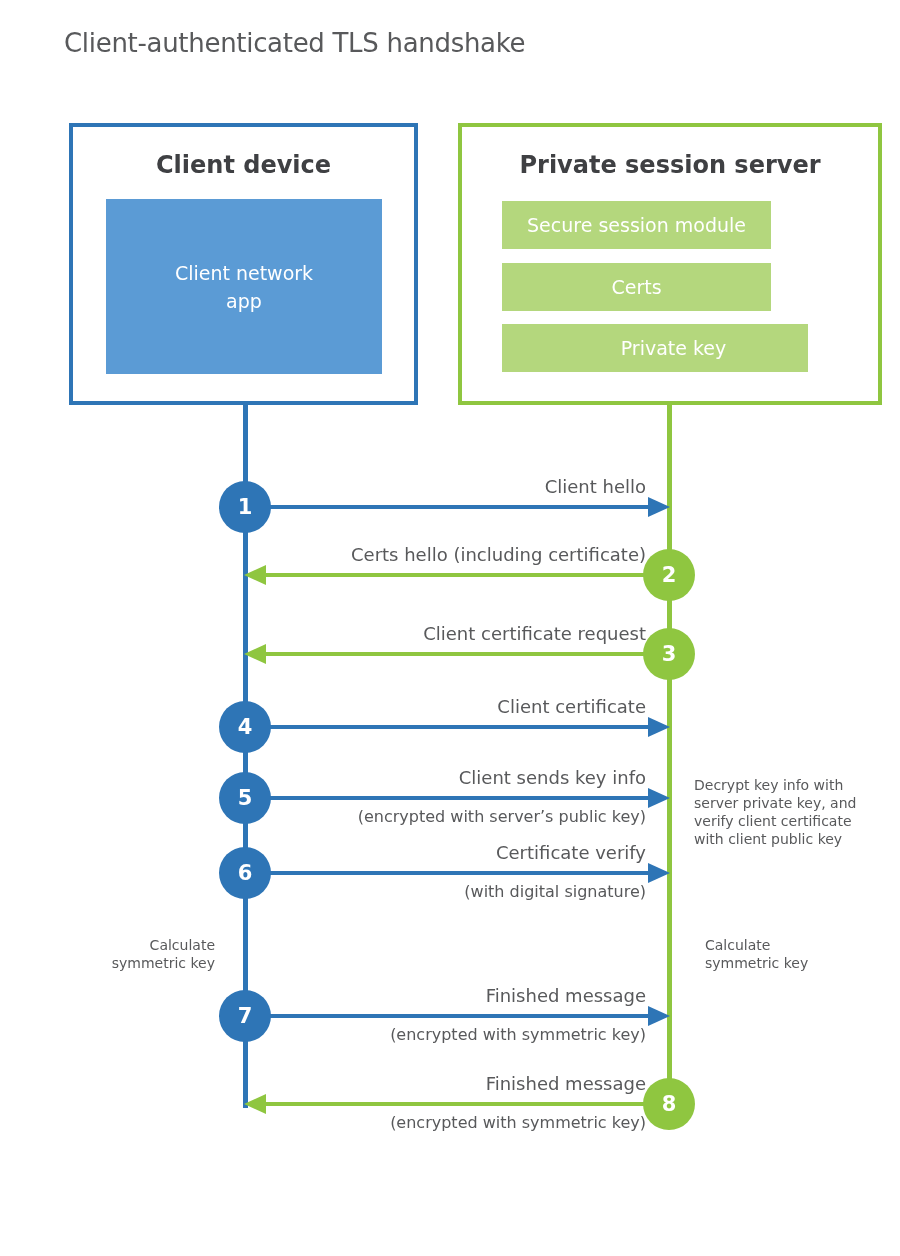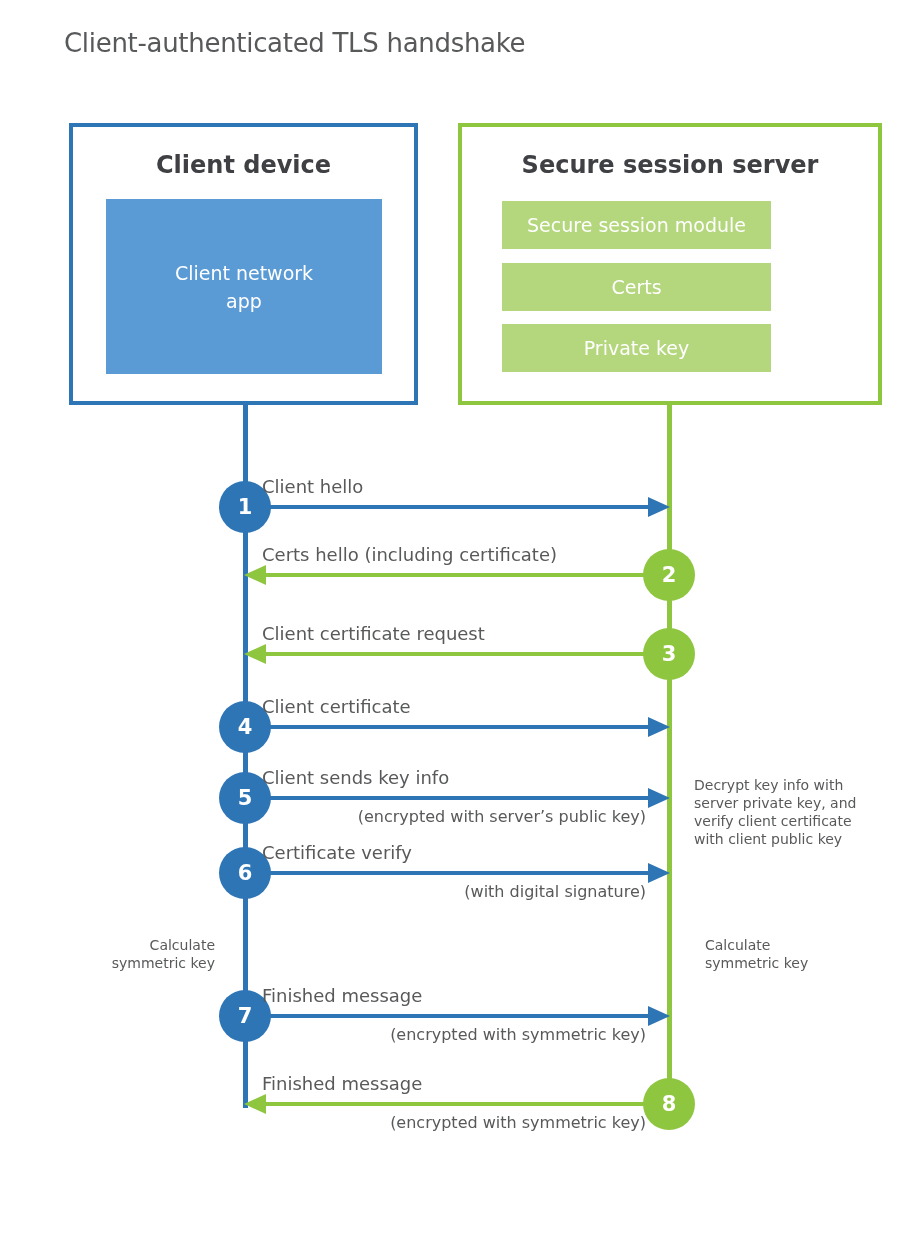--- a/index.html
+++ b/index.html
@@ -25,21 +25,21 @@
     background:var(--blue_light);color:#fff;font-size:19px;
     display:flex;align-items:center;justify-content:center;text-align:center;
     white-space:pre-line;line-height:28px;
   }
   .module-bar{
     position:absolute;left:40px;width:269px;height:48px;background:var(--green_light);
     color:#fff;font-size:19px;display:flex;align-items:center;justify-content:center;
   }
   .module-bar.m0{top:74px;}
   .module-bar.m1{top:136px;}
-  .module-bar.m2{top:197px;}
+  .module-bar.m2{top:197px;padding-left:37px;}
   
   .lifeline{position:absolute;top:405px;width:5px;}
   .lifeline.blue{left:215px;height:703px;background:var(--blue);}
   .lifeline.green{left:639px;height:675px;background:var(--green);}
   
   .msg{position:absolute;left:0;width:900px;height:0;}
   .msg .shaft{position:absolute;top:-2px;height:4px;}
   .msg.from-client .shaft{left:242px;width:378px;background:var(--blue);}
   .msg.from-server .shaft{left:236px;width:380px;background:var(--green);}
   .msg .head{position:absolute;top:-10px;width:0;height:0;
@@ -47,22 +47,22 @@
   .msg.from-client .head{left:620px;border-left:22px solid var(--blue);}
   .msg.from-server .head{left:216px;border-right:22px solid var(--green);}
   .msg .circle{
     position:absolute;top:-26px;width:52px;height:52px;border-radius:50%;
     color:#fff;font-size:21px;font-weight:700;
     display:flex;align-items:center;justify-content:center;
   }
   .msg.from-client .circle{left:191px;background:var(--blue);}
   .msg.from-server .circle{left:615px;background:var(--green);}
   .msg .label{
-    position:absolute;left:234px;width:376px;top:-32px;line-height:24px;
-    text-align:left;font-size:18px;color:var(--text_gray);
+    position:absolute;left:242px;width:376px;top:-32px;line-height:24px;
+    text-align:right;font-size:18px;color:var(--text_gray);
   }
   .msg .sublabel{
     position:absolute;left:242px;width:376px;top:9px;line-height:20px;
     text-align:right;font-size:16px;color:var(--text_gray);
   }
   
   .note{
     position:absolute;font-size:14px;line-height:18px;color:var(--text_gray);
     white-space:pre-line;
   }
@@ -77,21 +77,21 @@
 
   <div class="title">Client-authenticated TLS handshake</div>
 
   <div class="device-box client-box">
     <div class="box-heading">Client device</div>
     <div class="client-app">Client network
 app</div>
   </div>
 
   <div class="device-box server-box">
-    <div class="box-heading">Secure session server</div>
+    <div class="box-heading">Private session server</div>
     <div class="module-bar m0">Secure session module</div>
     <div class="module-bar m1">Certs</div>
     <div class="module-bar m2">Private key</div>
   </div>
 
   <div class="lifeline blue"></div>
   <div class="lifeline green"></div>
 
   <div class="msg from-client" style="top:507px">
     <div class="shaft"></div>

